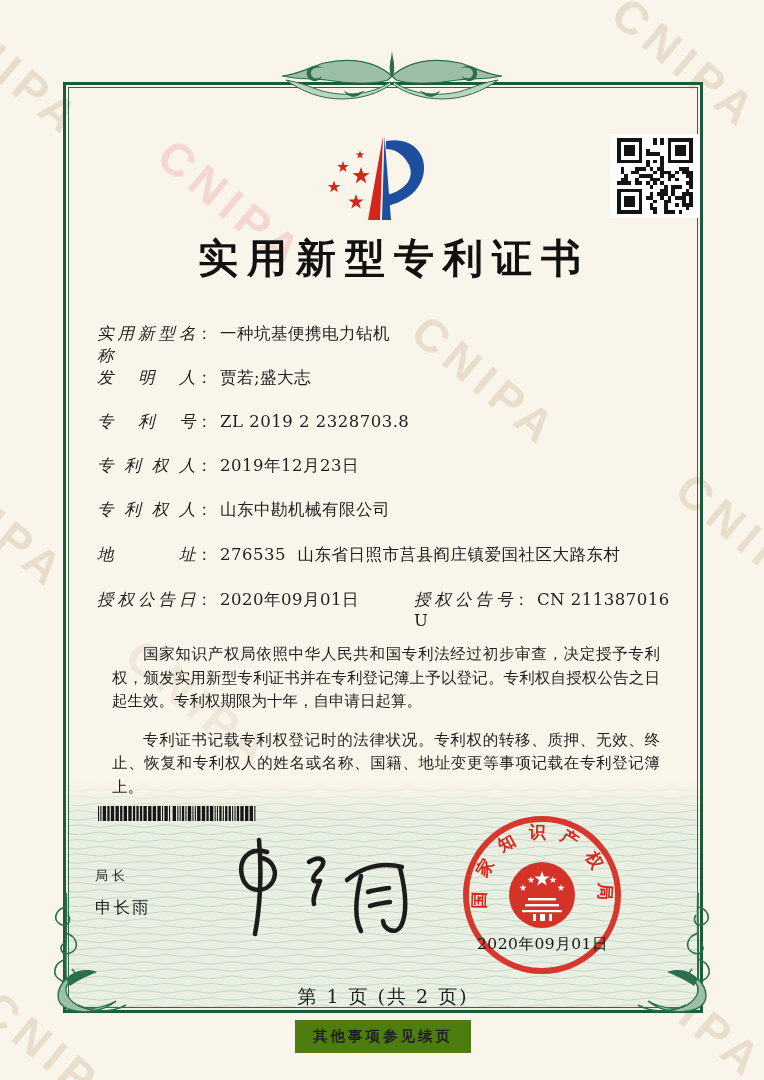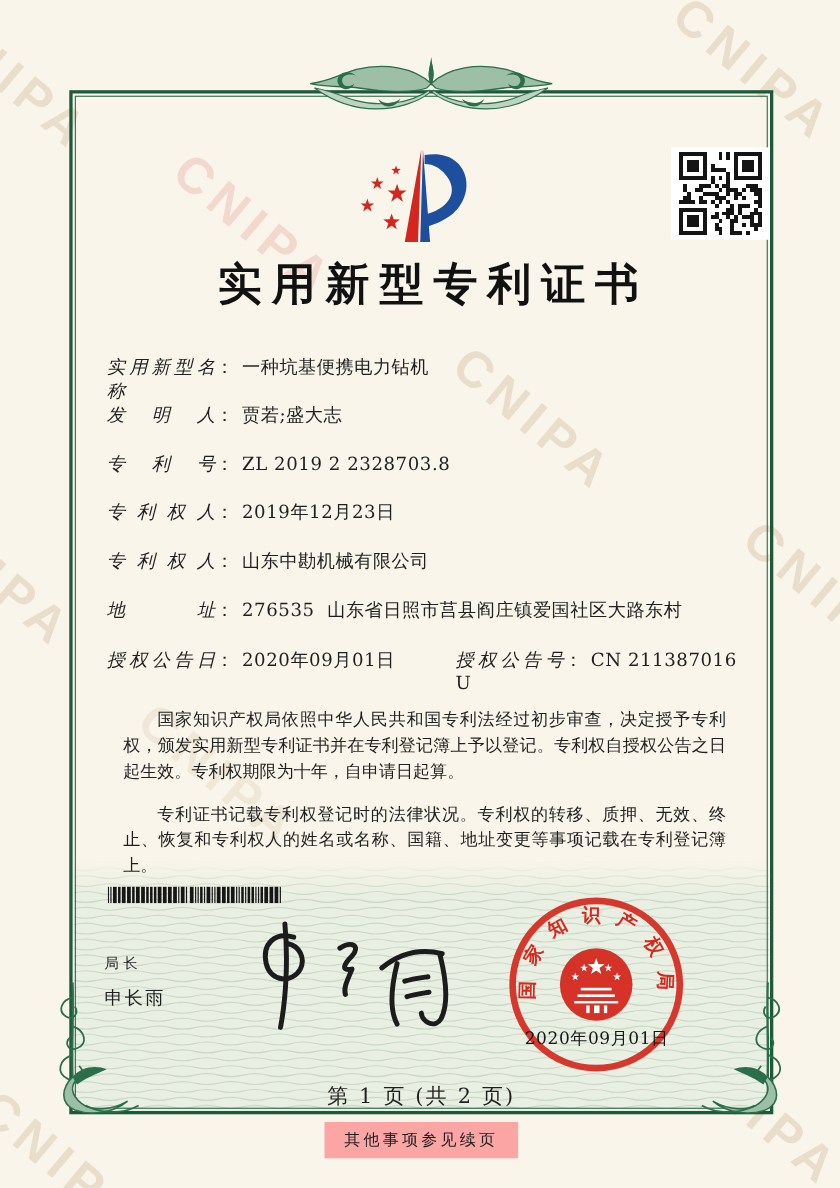--- a/index.html
+++ b/index.html
@@ -32,21 +32,21 @@
   .paras{position:absolute;left:97px;top:628px;width:578px;font-size:15.5px;line-height:23.5px;
          text-align:justify;z-index:5;}
   .paras p{margin:15px;text-indent:2em;}
   .juzhang{position:absolute;left:95px;top:867px;font-size:13px;letter-spacing:4px;z-index:5;}
   .dname{position:absolute;left:95px;top:897px;font-size:16.5px;letter-spacing:2px;z-index:5;}
   .sealdate{position:absolute;left:477px;top:934px;width:150px;font-size:15.5px;letter-spacing:.5px;
             color:#161616;z-index:7;}
   .pageinfo{position:absolute;left:63px;top:984px;width:640px;text-align:center;font-size:19px;
             letter-spacing:2px;z-index:5;}
   .contnote{position:absolute;left:63px;top:1020px;width:640px;text-align:center;z-index:5;}
-  .contnote span{display:inline-block;background:#fca5a5;padding:7px 18px;font-size:14.5px;letter-spacing:3px;}
+  .contnote span{display:inline-block;background:#4d7c0f;padding:7px 18px;font-size:14.5px;letter-spacing:3px;font-weight:bold;}
   .qrbox{position:absolute;left:610px;top:134px;width:90px;height:84px;background:#fff;z-index:5;
          display:flex;align-items:center;justify-content:center;}
   svg{display:block;}
   .z4{z-index:4;} .z5{z-index:5;} .z6{z-index:6;}
 </style>
 </head>
 <body>
 
 <div id="canvas">
 

